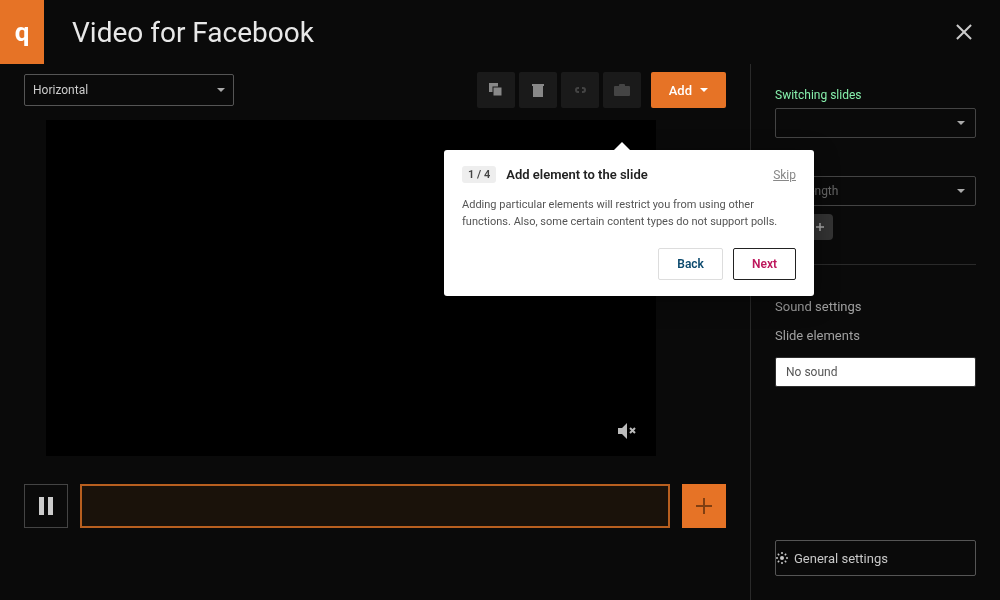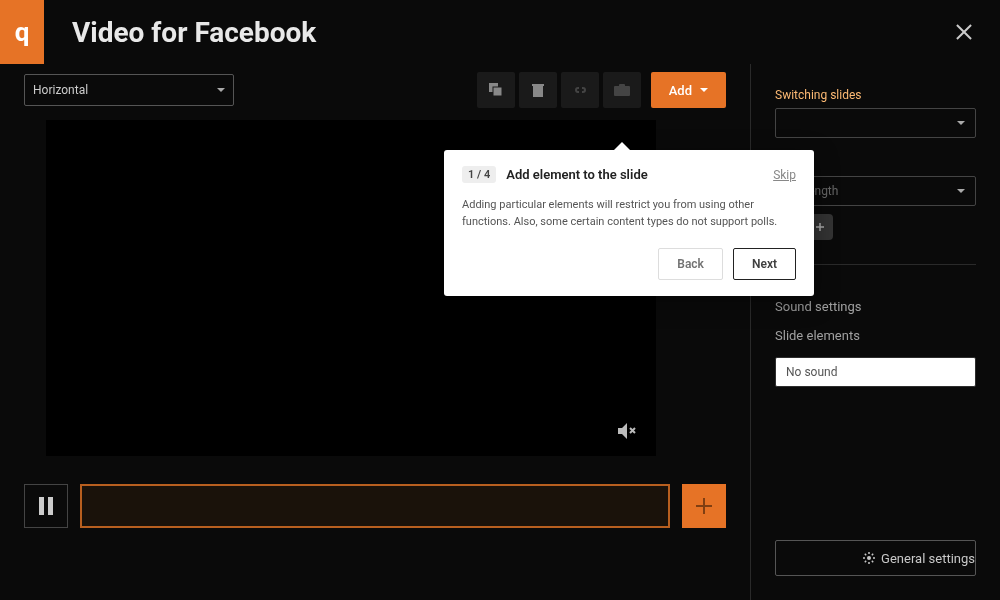--- a/index.html
+++ b/index.html
@@ -17,21 +17,21 @@
     height: 64px;
   }
   .logo {
     width: 44px; height: 64px;
     background: #e67326;
     display: flex; align-items: center; justify-content: center;
     color: white; font-weight: 700; font-size: 26px;
   }
   .title {
     margin-left: 28px;
-    font-size: 28px; font-weight: 700;
+    font-size: 28px; font-weight: 400;
     color: #e8e8e8;
   }
   .close-x {
     position: absolute; right: 24px; top: 20px;
     width: 24px; height: 24px;
     cursor: pointer;
   }
   .close-x::before, .close-x::after {
     content: ""; position: absolute; left: 11px; top: 2px;
     width: 2px; height: 20px; background: #ccc;
@@ -127,21 +127,21 @@
     background: #e67326;
     display: flex; align-items: center; justify-content: center;
     cursor: pointer;
     color: #5a2e0e;
     font-size: 28px; font-weight: 300;
   }
   .plus-slide svg { stroke: #803f12; }
 
   
   .side-title { font-size: 15px; color: #d6d6d6; margin-bottom: 22px; }
-  .side-label { font-size: 12px; color: #fdba74; margin-bottom: 6px; }
+  .side-label { font-size: 12px; color: #86efac; margin-bottom: 6px; }
   .side-select {
     width: 100%; height: 30px;
     border: 1px solid #444; border-radius: 2px;
     background: transparent;
     display: flex; align-items: center; justify-content: space-between;
     padding: 0 10px;
     font-size: 12px; color: #aaa;
     cursor: pointer;
   }
   .side-group { margin-bottom: 18px; }
@@ -162,21 +162,21 @@
     border: 1px solid #2e2e2e; border-radius: 2px;
     background: #ffffff;
     display: flex; align-items: center;
     padding: 0 10px;
     font-size: 12px; color: #555;
   }
   .side-bottom { margin-top: auto; display: flex; flex-direction: column; gap: 10px; }
   .btn-outline {
     height: 36px; width: 100%;
     border: 1px solid #555;
-    display: flex; align-items: center; justify-content: flex-end; gap: 6px;
+    display: flex; align-items: center; justify-content: flex-start; gap: 6px;
     font-size: 13px; color: #c8c8c8;
     cursor: pointer;
     border-radius: 2px;
   }
   .btn-primary {
     height: 40px; width: 100%;
     background: #c75e1a;
     display: flex; align-items: center; justify-content: center;
     font-size: 13px; color: #fff;
     cursor: pointer;
@@ -220,22 +220,22 @@
   }
   .pop-body { font-size: 11px; color: #555; line-height: 1.5; margin-bottom: 18px; }
   .pop-actions { display: flex; justify-content: flex-end; gap: 10px; }
   .pop-btn {
     height: 32px; padding: 0 18px;
     font-size: 12px; font-weight: 600;
     border-radius: 2px;
     display: flex; align-items: center; justify-content: center;
     cursor: pointer;
   }
-  .pop-btn.back { border: 1px solid #ddd; color: #737373; background: white; cursor: default; }
-  .pop-btn.next { border: 1px solid #222; color: #404040; background: white; }
+  .pop-btn.back { border: 1px solid #ddd; color: #0c4a6e; background: white; cursor: default; }
+  .pop-btn.next { border: 1px solid #222; color: #be185d; background: white; }
 </style>
 </head>
 <body>
 
 <div class="header">
   <div class="logo">
     <span>q</span>
   </div>
   <div class="title">Video for Facebook</div>
   <div class="close-x"></div>

